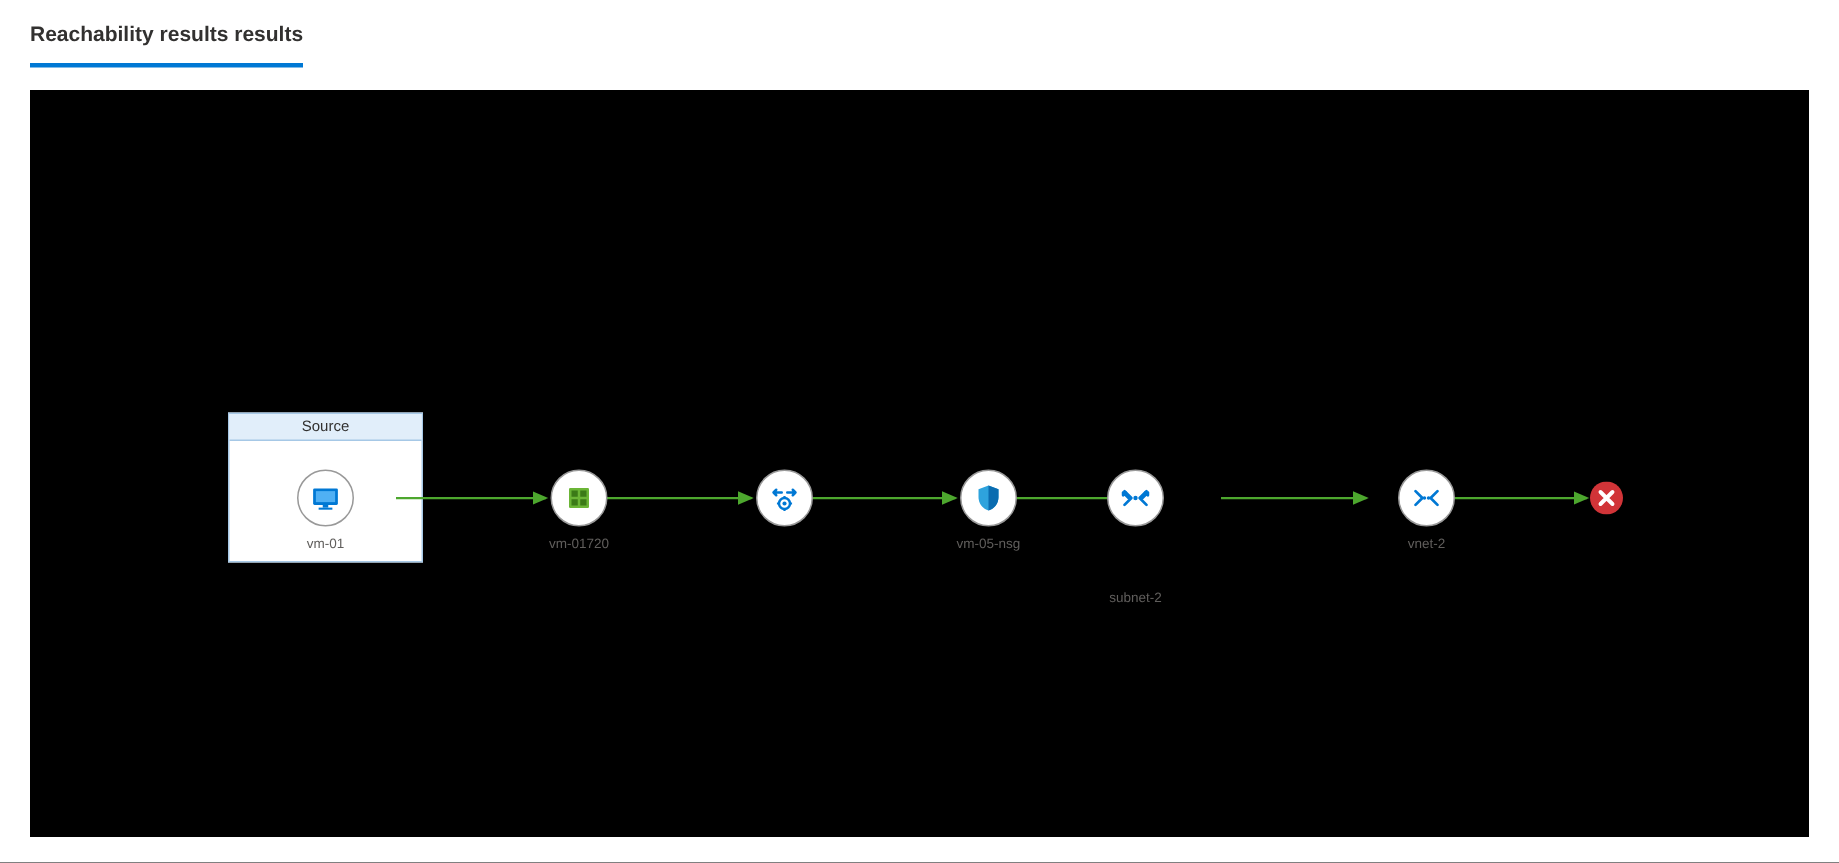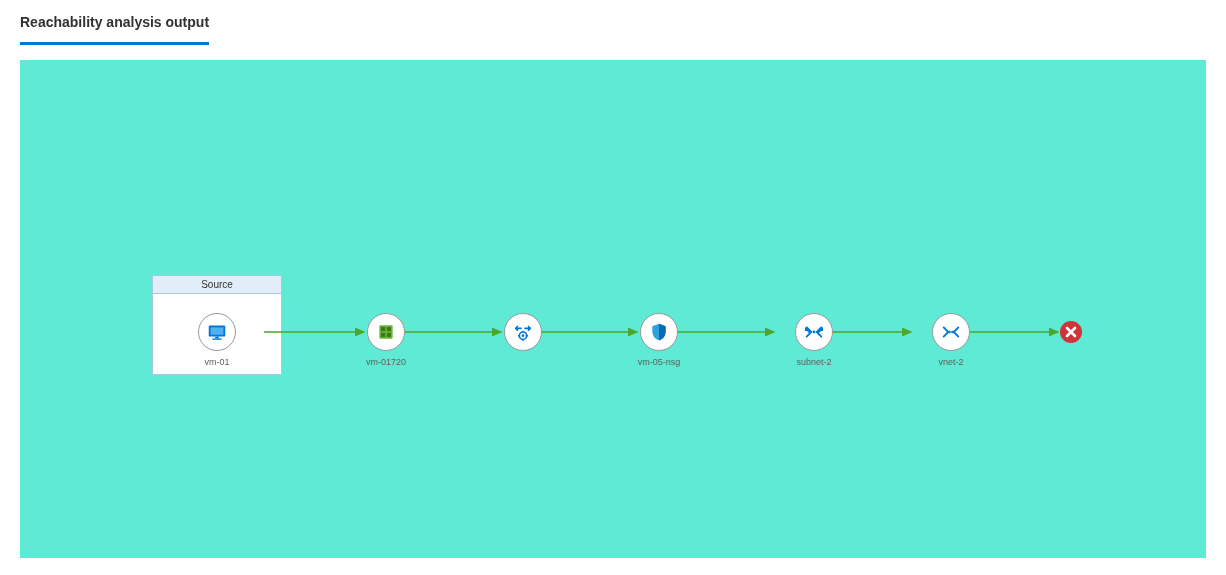--- a/index.html
+++ b/index.html
@@ -23,21 +23,21 @@
     cursor: pointer;
     border-bottom: 3px solid transparent;
     font-weight: 400;
   }
   .tab.active {
     font-weight: 600;
     border-bottom: 3px solid #0078d4;
   }
   .canvas {
     margin: 14px 20px 0 20px;
-    background: #5eead4;
+    background: #000000;
     height: 498px;
     position: relative;
   }
   .source-box {
     position: absolute;
     left: 132px;
     top: 215px;
     width: 130px;
     height: 100px;
     border: 1px solid #a6c8e6;
@@ -82,21 +82,21 @@
     display: flex;
     align-items: center;
     justify-content: center;
   }
   svg.arrow-line { position: absolute; }
 </style>
 </head>
 <body>
 
 <div class="tabs">
-  <div class="tab active">Reachability analysis output</div>
+  <div class="tab active">Reachability results results</div>
 </div>
 
 <div class="canvas">
 
   <div class="source-box">
     <div class="source-header">Source</div>
   </div>
 
   <svg class="arrow-line" style="left:0; top:0; width:1200px; height:500px;">
     <defs>
@@ -151,21 +151,21 @@
       </div>
       <div class="node" style="left: 599px; top: 253px;">
         <div class="node-circle">
           <svg width="20" height="22" viewBox="0 0 24 24">
             <path d="M12 2 L20 5 L20 11 C20 17 16 21 12 22 C8 21 4 17 4 11 L4 5 Z" fill="#2ea3dd"></path>
             <path d="M12 2 L20 5 L20 11 C20 17 16 21 12 22 Z" fill="#0a6cb0"></path>
           </svg>
         </div>
         <div class="node-label">vm-05-nsg</div>
       </div>
-      <div class="node" style="left: 754px; top: 253px;">
+      <div class="node" style="left: 697px; top: 253px; gap: 36px;">
         <div class="node-circle">
           <svg width="22" height="20" viewBox="0 0 24 20">
             <path d="M7 10 L3 6 M3 6 L5 6 M3 6 L3 8" stroke="#0078d4" stroke-width="2" fill="none" stroke-linecap="round"></path>
             <path d="M17 10 L21 6 M21 6 L19 6 M21 6 L21 8" stroke="#0078d4" stroke-width="2" fill="none" stroke-linecap="round"></path>
             <circle cx="12" cy="10" r="1.6" fill="#0078d4"></circle>
             <path d="M7 10 L3 14 M3 14 L5 14 M3 14 L3 12" stroke="#0078d4" stroke-width="2" fill="none" stroke-linecap="round" opacity="0"></path>
             <text x="0" y="0"></text>
             <path d="M6 4 L10 8" stroke="#0078d4" stroke-width="0"></path>
             <path d="M4 5 L9 10 L4 15" stroke="#0078d4" stroke-width="2" fill="none" stroke-linecap="round" stroke-linejoin="round"></path>
             <path d="M20 5 L15 10 L20 15" stroke="#0078d4" stroke-width="2" fill="none" stroke-linecap="round" stroke-linejoin="round"></path>

